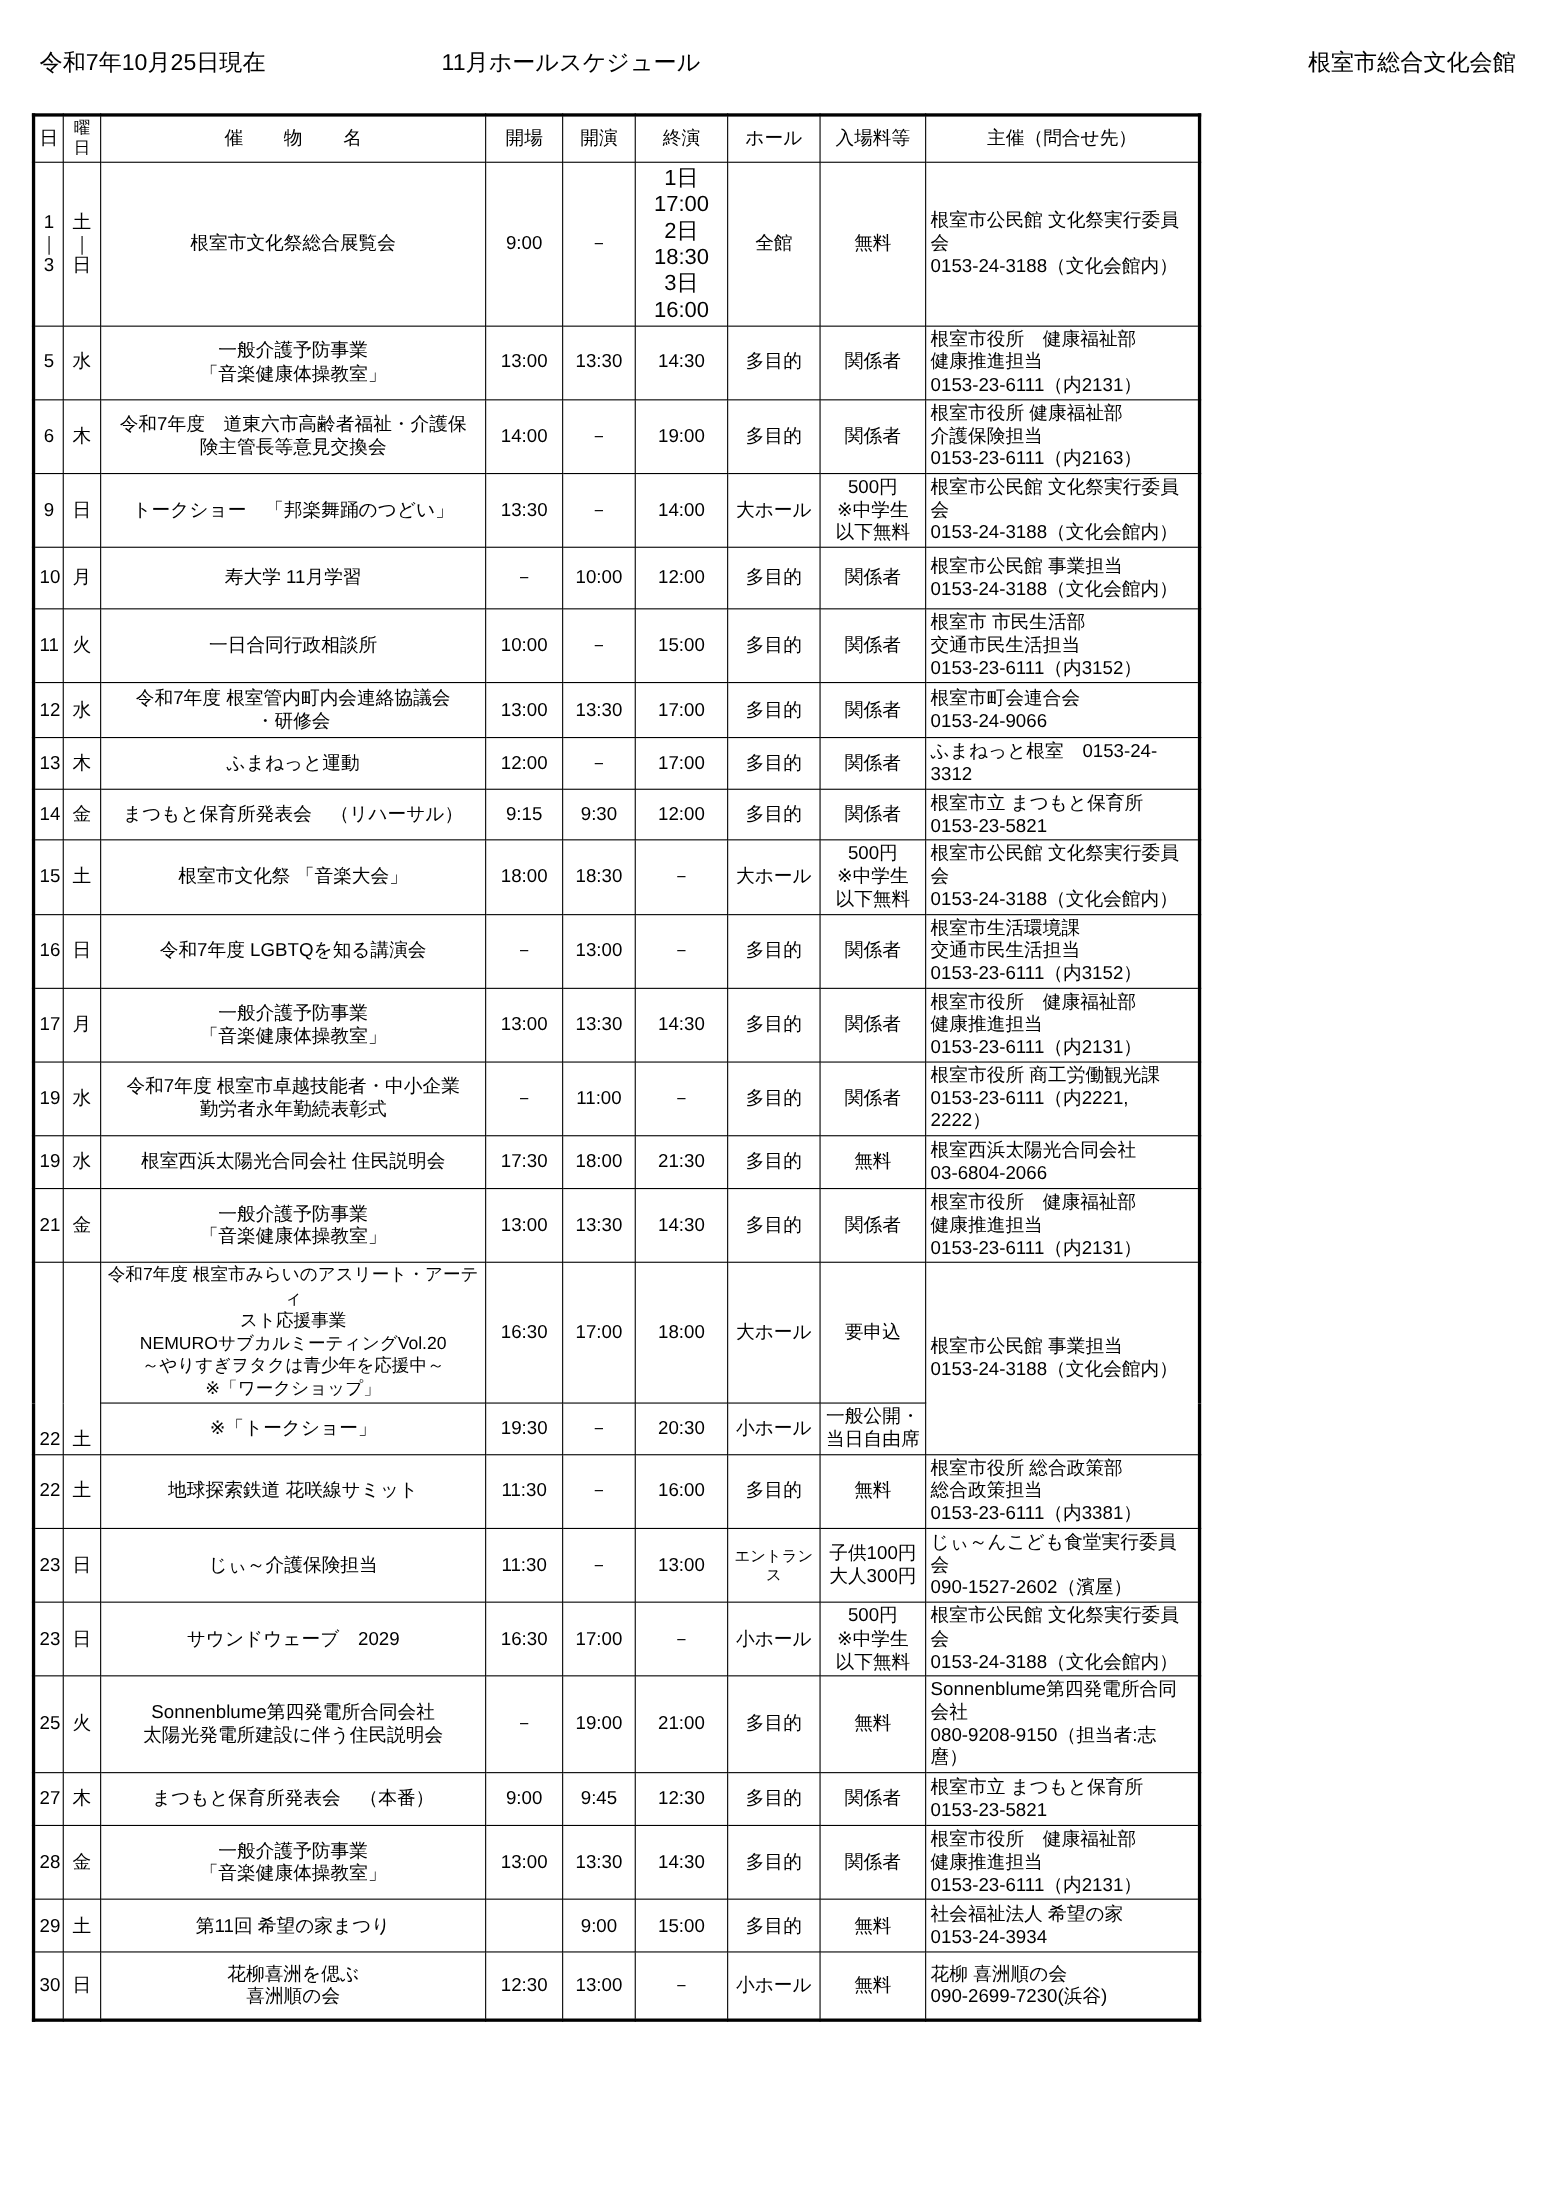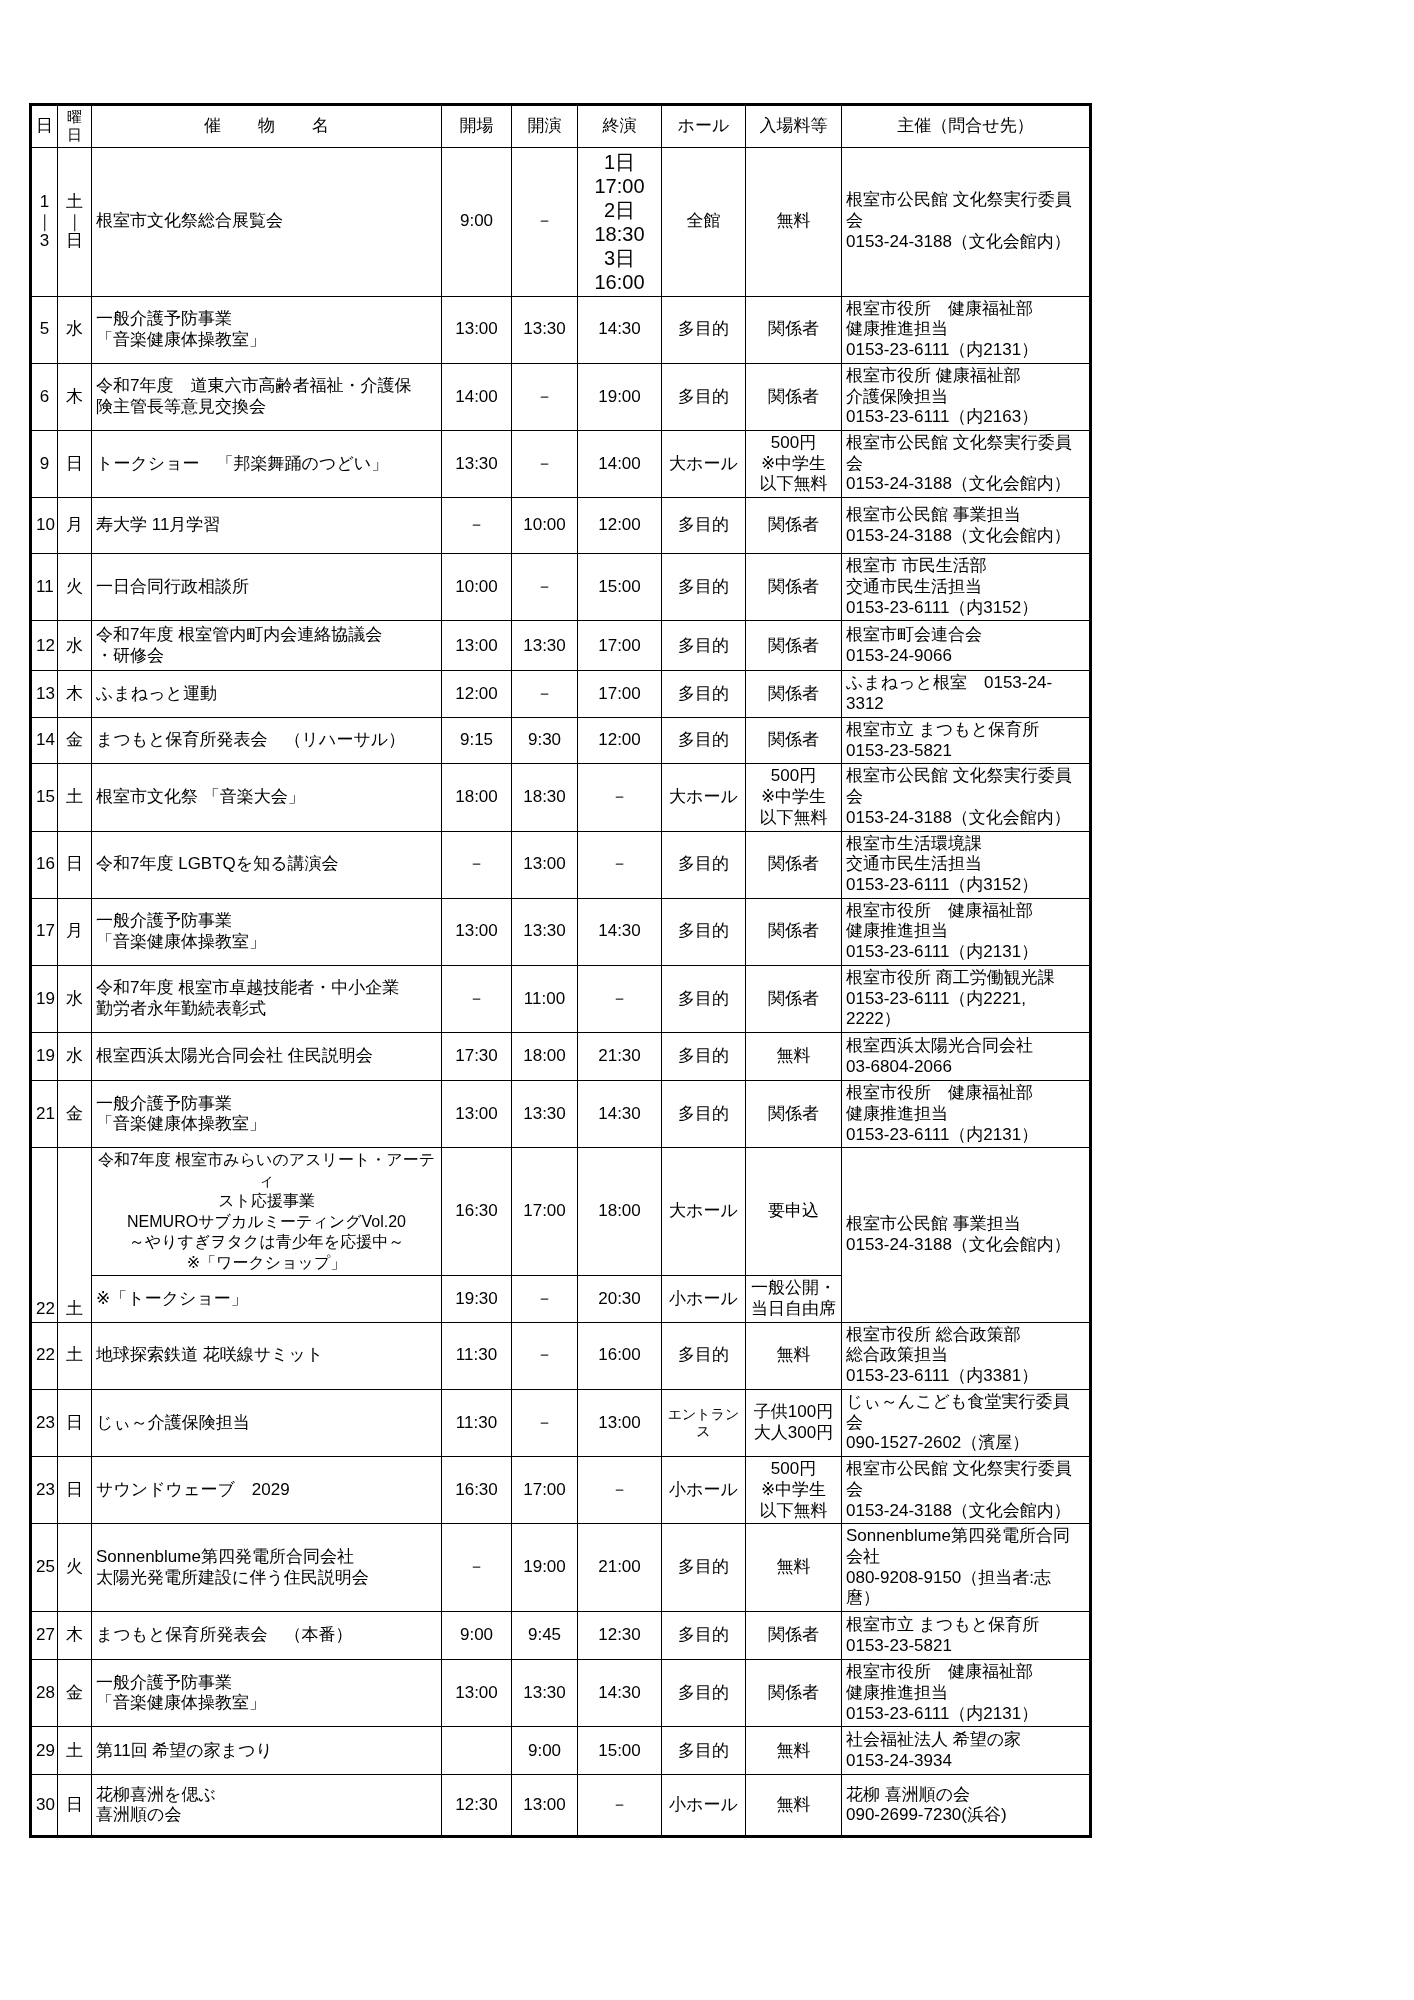--- a/index.html
+++ b/index.html
@@ -79,32 +79,37 @@
   col.c-title { width: 350px; }
   col.c-open  { width: 70px; }
   col.c-start { width: 66px; }
   col.c-end   { width: 84px; }
   col.c-hall  { width: 84px; }
   col.c-fee   { width: 96px; }
   col.c-org   { width: 249px; }
 
   td.day, td.dow { text-align: center; font-size: 18px; padding: 0; }
   td.dow { font-size: 17px; }
-  td.title { text-align: left; padding-left: 7px; font-size: 18.5px; }
+  td.title { text-align: center; padding-left: 7px; font-size: 18.5px; }
   td.tm    { text-align: center; font-size: 18px; }
   td.hall  { text-align: center; font-size: 18px; }
   td.fee   { text-align: center; font-size: 16px; line-height: 1.25; }
   td.org   { text-align: left; padding-left: 7px; font-size: 17px; line-height: 1.3; }
   .ml      { white-space: pre-line; }
 </style>
 </head>
 <body>
 
 <div class="page">
 
+  <div class="doc-header">
+    <div class="hdr-left">令和7年10月25日現在</div>
+    <div class="hdr-center">11月ホールスケジュール</div>
+    <div class="hdr-right">根室市総合文化会館</div>
+  </div>
 
   <div class="sched-wrap">
     <table class="sched">
       <colgroup>
         <col class="c-day">
           <col class="c-dow">
           <col class="c-title">
           <col class="c-open">
         <col class="c-start">
           <col class="c-end">

